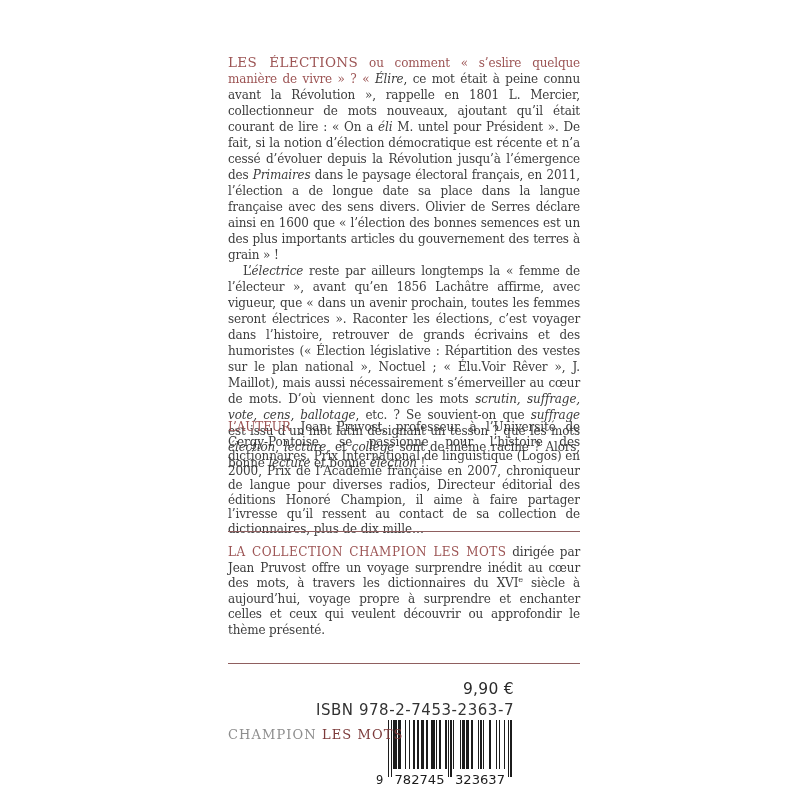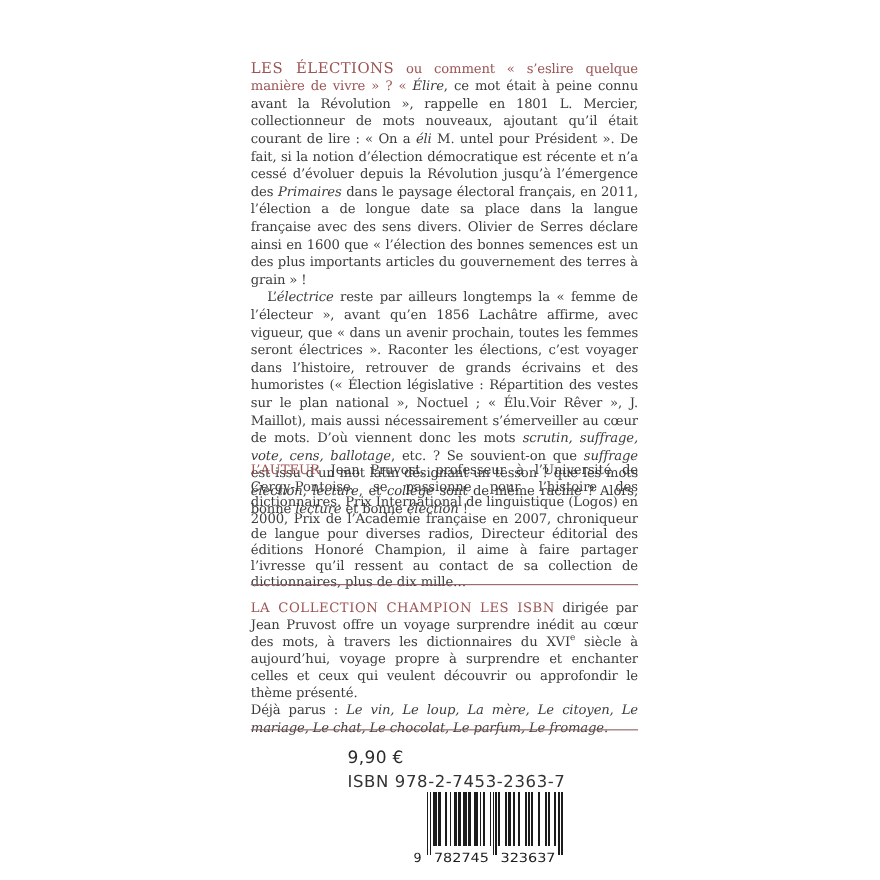--- a/index.html
+++ b/index.html
@@ -33,21 +33,21 @@
   .rule1{top:531px;}
   .rule2{top:663px;}
   .collectioncol{top:545px;}
   .collectioncol p{
     margin:0;text-align:justify;font-size:12px;line-height:15.5px;letter-spacing:-0.15px;
   }
   .h-col{letter-spacing:0.5px;}
   .dejaparus{margin-top:3px;}
   sup{font-size:0.68em;line-height:0;}
   .priceblock{
-    position:absolute;right:222px;top:680px;
+    position:absolute;right:222px;top:680px;text-align:right;
     font-family:"DejaVu Sans",sans-serif;color:#2a2a2a;
   }
   .price{font-size:15.5px;letter-spacing:0.3px;}
   .isbn{font-size:15px;letter-spacing:0.55px;margin-top:3px;color:#333333;}
   svg.ean{display:block;margin-top:1px;margin-left:auto;fill:var(--bars);}
   svg.ean text{fill:#1c1c1c;font-family:"DejaVu Sans",sans-serif;font-size:11.5px;}
   .brand{
     position:absolute;left:228px;top:727px;
     font-size:13px;letter-spacing:1.1px;
   }
@@ -64,22 +64,21 @@
     <p class="para2"><span>L’</span><span style="font-style: italic;">électrice</span><span> reste par ailleurs longtemps la « femme de l’électeur », avant qu’en 1856 Lachâtre affirme, avec vigueur, que « dans un avenir prochain, toutes les femmes seront électrices ». Raconter les élections, c’est voyager dans l’histoire, retrouver de grands écrivains et des humoristes (« Élection législative : Répartition des vestes sur le plan national », Noctuel ; « Élu.Voir Rêver », J. Maillot), mais aussi nécessairement s’émerveiller au cœur de mots. D’où viennent donc les mots </span><span style="font-style: italic;">scrutin, suffrage, vote, cens, ballotage</span><span>, etc. ? Se souvient-on que </span><span style="font-style: italic;">suffrage</span><span> est issu d’un mot latin désignant un tesson ? que les mots </span><span style="font-style: italic;">élection</span><span>, </span><span style="font-style: italic;">lecture</span><span>, et </span><span style="font-style: italic;">collège</span><span> sont de même racine ? Alors, bonne </span><span style="font-style: italic;">lecture</span><span> et bonne </span><span style="font-style: italic;">élection</span><span> !</span></p>
   </div>
 
   <div class="col authorcol">
     <p><span class="accent">L’AUTEUR</span><span> Jean Pruvost, professeur à l’Université de Cergy-Pontoise, se passionne pour l’histoire des dictionnaires. Prix International de linguistique (Logos) en 2000, Prix de l’Académie française en 2007, chroniqueur de langue pour diverses radios, Directeur éditorial des éditions Honoré Champion, il aime à faire partager l’ivresse qu’il ressent au contact de sa collection de dictionnaires, plus de dix mille…</span></p>
   </div>
 
   <div class="rule rule1"></div>
 
   <div class="col collectioncol">
-    <p><span class="accent h-col">LA COLLECTION CHAMPION LES ISBN</span><span> dirigée par Jean Pruvost offre un voyage surprendre inédit au cœur des mots, à travers les dictionnaires du </span><span>XVI</span><sup>e</sup><span> siècle à aujourd’hui, voyage propre à surprendre et enchanter celles et ceux qui veulent découvrir ou approfondir le thème présenté.</span></p>
-    <p class="dejaparus"><span>Déjà parus : </span><span style="font-style: italic;">Le vin, Le loup, La mère, Le citoyen, Le mariage, Le chat, Le chocolat, Le parfum, Le fromage.</span></p>
+    <p><span class="accent h-col">LA COLLECTION CHAMPION LES MOTS</span><span> dirigée par Jean Pruvost offre un voyage surprendre inédit au cœur des mots, à travers les dictionnaires du </span><span>XVI</span><sup>e</sup><span> siècle à aujourd’hui, voyage propre à surprendre et enchanter celles et ceux qui veulent découvrir ou approfondir le thème présenté.</span></p>
   </div>
 
   <div class="rule rule2"></div>
 
   <div class="priceblock">
     <div class="price">9,90 €</div>
     <div class="isbn">ISBN 978-2-7453-2363-7</div>
     <svg class="ean" width="140" height="66" viewBox="0 0 140 66" shape-rendering="crispEdges">
         <rect x="14.00" y="0" width="1.3" height="57"></rect>
         <rect x="16.60" y="0" width="1.3" height="57"></rect>
@@ -123,14 +122,19 @@
         <rect x="124.50" y="0" width="1.3" height="49"></rect>
         <rect x="129.70" y="0" width="1.3" height="49"></rect>
         <rect x="133.60" y="0" width="1.3" height="57"></rect>
         <rect x="136.20" y="0" width="1.3" height="57"></rect>
         <text x="2" y="64">9</text>
         <text x="20.5" y="64" textLength="50" lengthAdjust="spacingAndGlyphs">782745</text>
         <text x="81" y="64" textLength="50" lengthAdjust="spacingAndGlyphs">323637</text>
       </svg>
   </div>
 
+  <div class="brand">
+    <span class="gray">CHAMPION</span>
+    <span> </span>
+    <span class="red">LES MOTS</span>
+  </div>
 
 </div>
 
 </body></html>

